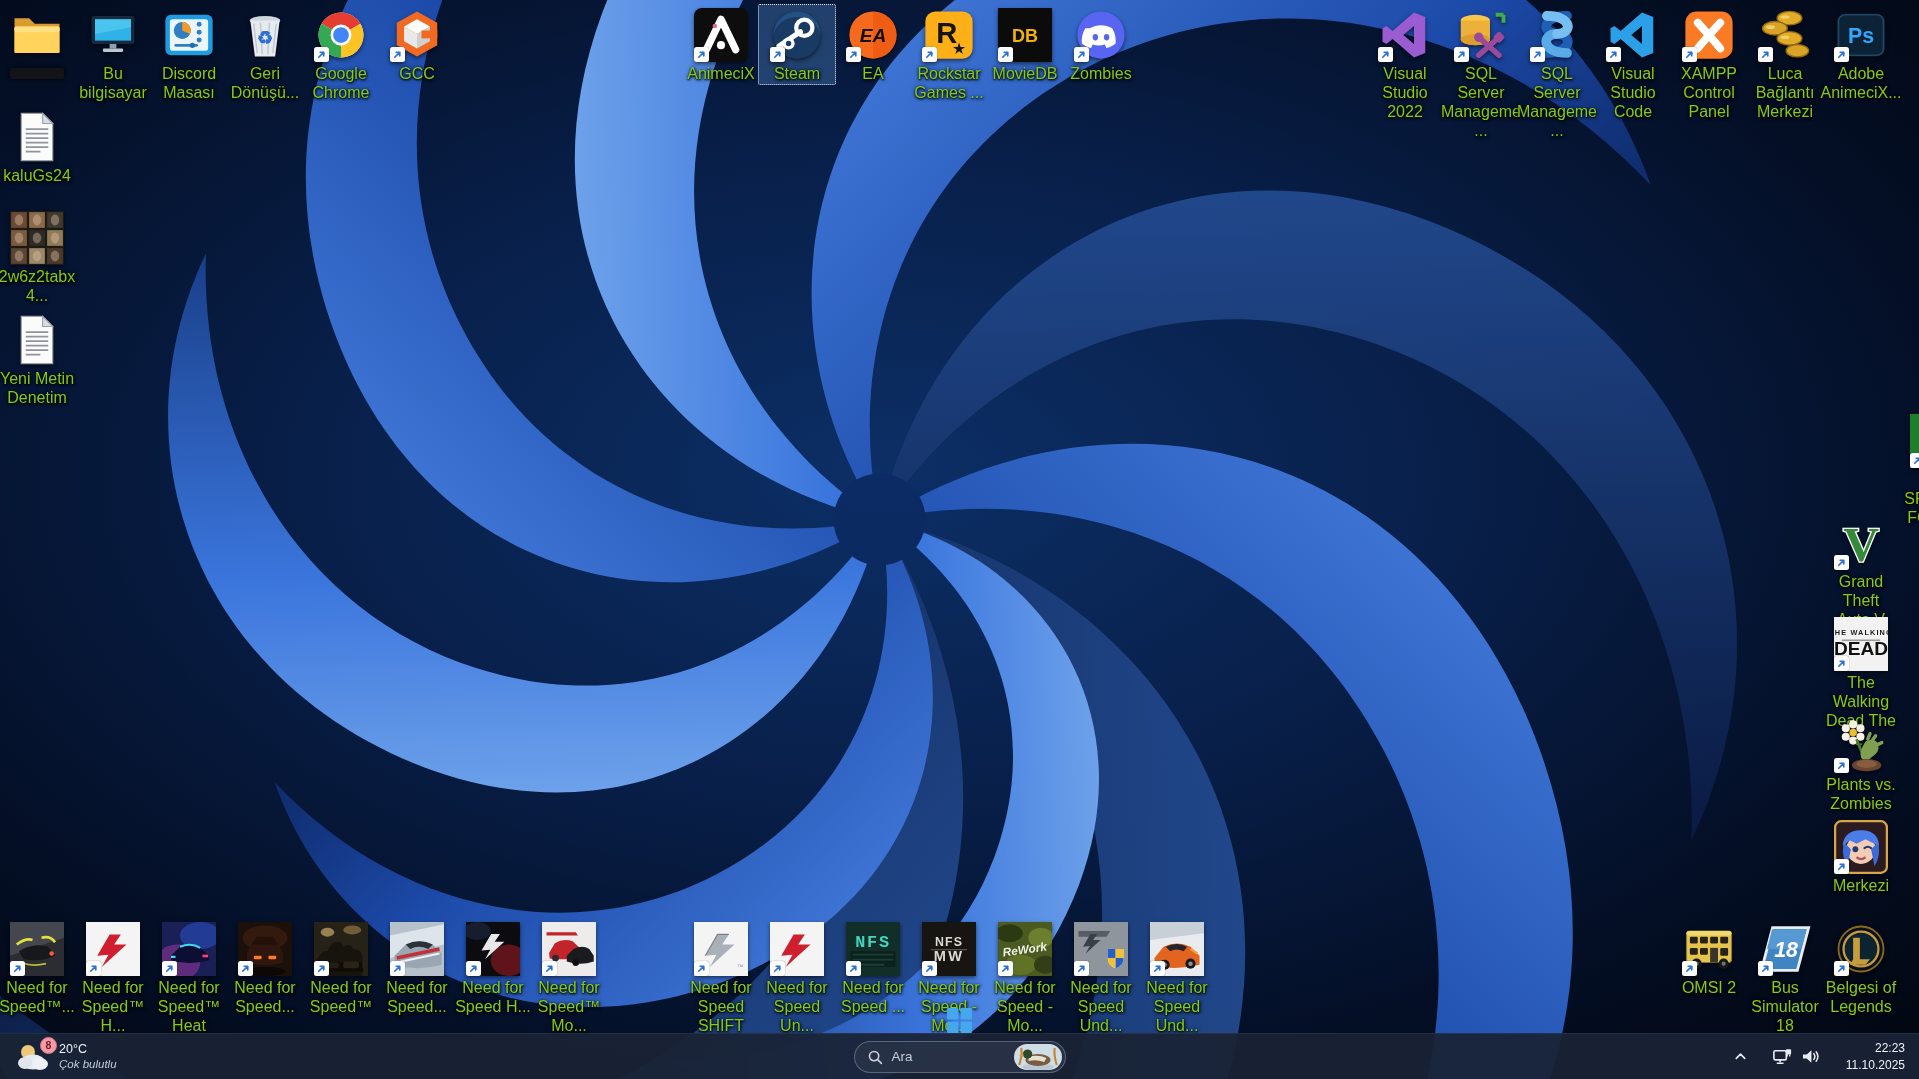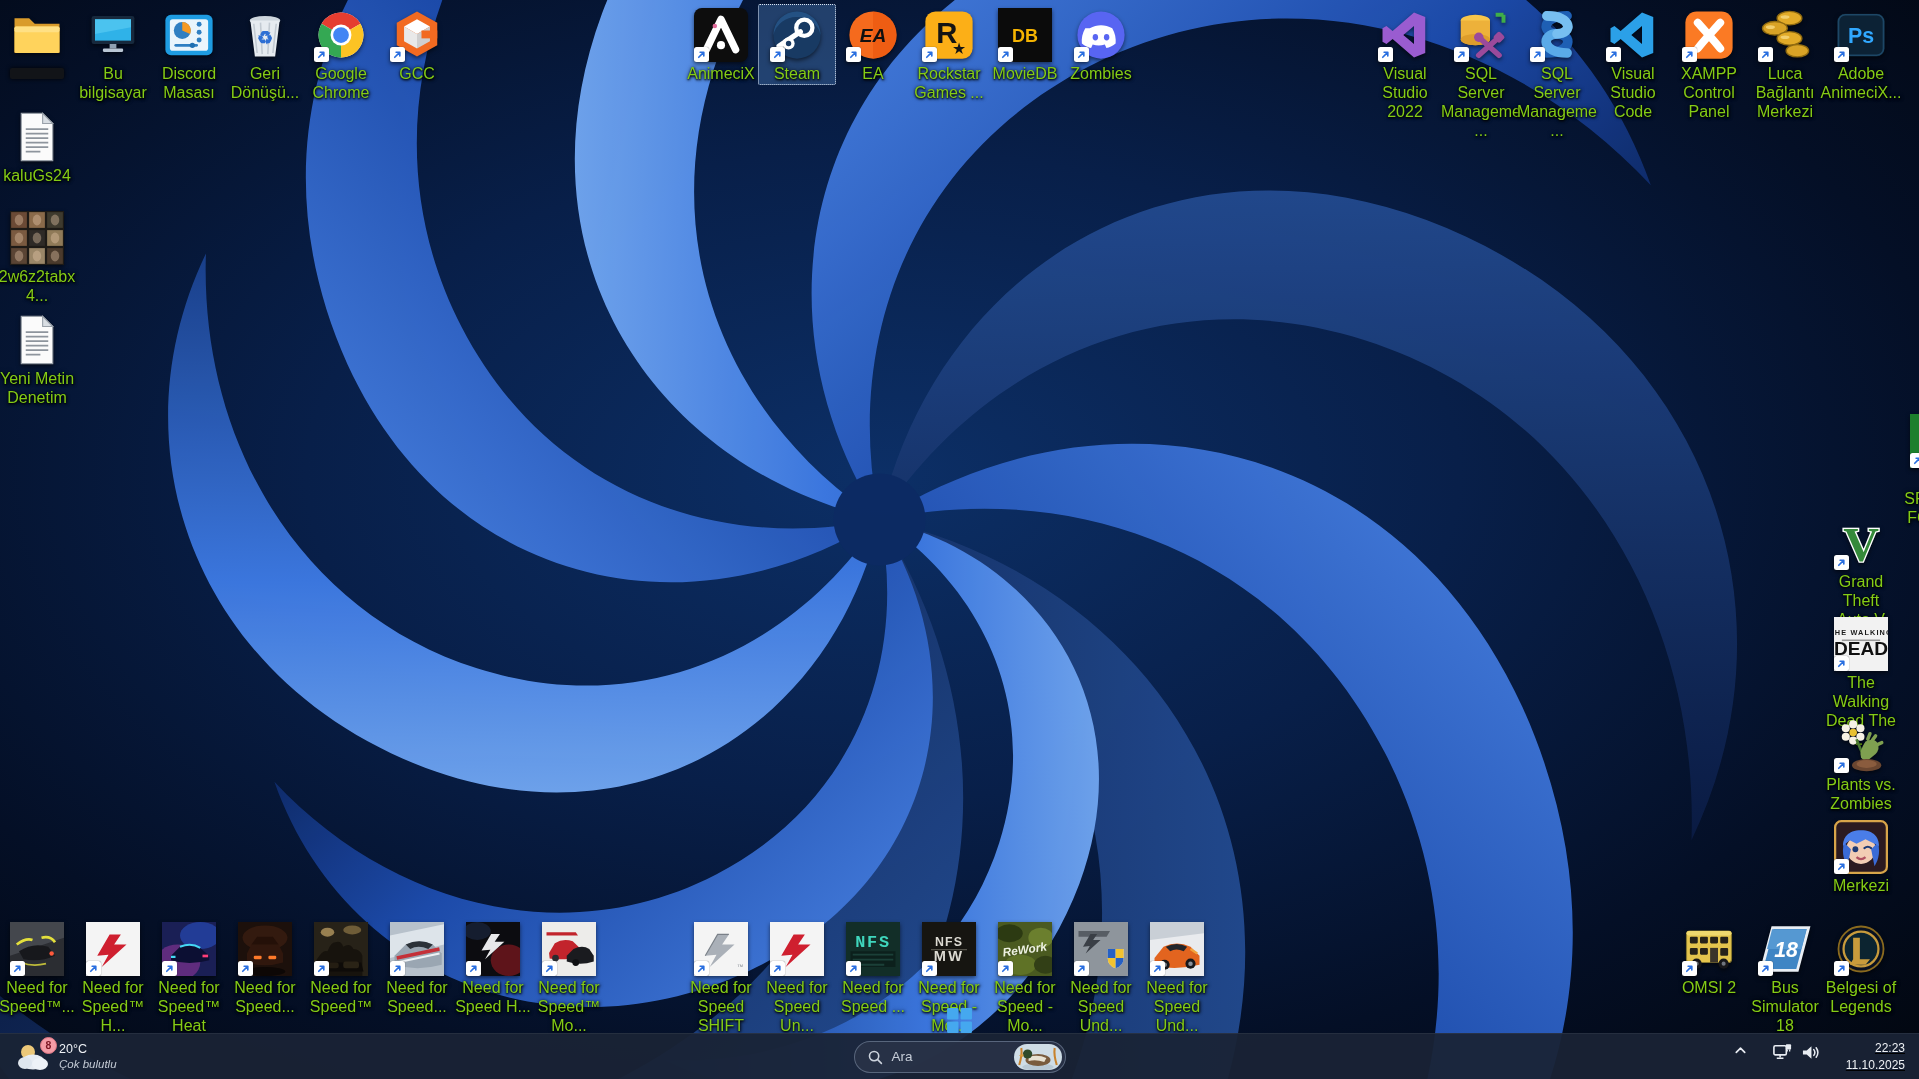--- a/index.html
+++ b/index.html
@@ -60,21 +60,21 @@
   .search-pill {
     height:32px; width:212px; margin:0 6px; background:rgba(40,50,71,.95);
     border:1px solid rgba(130,145,170,.55); border-radius:17px;
     display:flex; align-items:center; gap:9px; padding:0 3px 0 12px; cursor:default;
   }
   .search-pill .mag svg { width:16px; height:16px; display:block; }
   .search-pill .ph { color:#c6cdd8; font-size:13.5px; flex:1; }
   .duck { width:48px; height:26px; border-radius:13px; overflow:hidden; flex:none; }
   .duck svg { width:100%; height:100%; display:block; }
 
-  .tb-tray { position:absolute; right:6px; display:flex; align-items:flex-start; gap:12px;text-decoration:underline; }
+  .tb-tray { position:absolute; right:6px; display:flex; align-items:center; gap:12px; }
   .tray-btn { border:none; background:none; padding:5px 6px; border-radius:4px; display:flex; align-items:center; gap:8px; cursor:default; }
   .tray-btn svg { display:block; }
   .clock { text-align:right; color:#eef1f5; font-size:12px; line-height:1.35; padding:2px 8px; border-radius:4px; }
 </style>
 </head>
 <body>
 
 <svg class="wallpaper" viewBox="0 0 1920 1080" preserveAspectRatio="none" xmlns="http://www.w3.org/2000/svg">
   <defs>
     <radialGradient id="bgg" cx="46%" cy="44%" r="75%">

